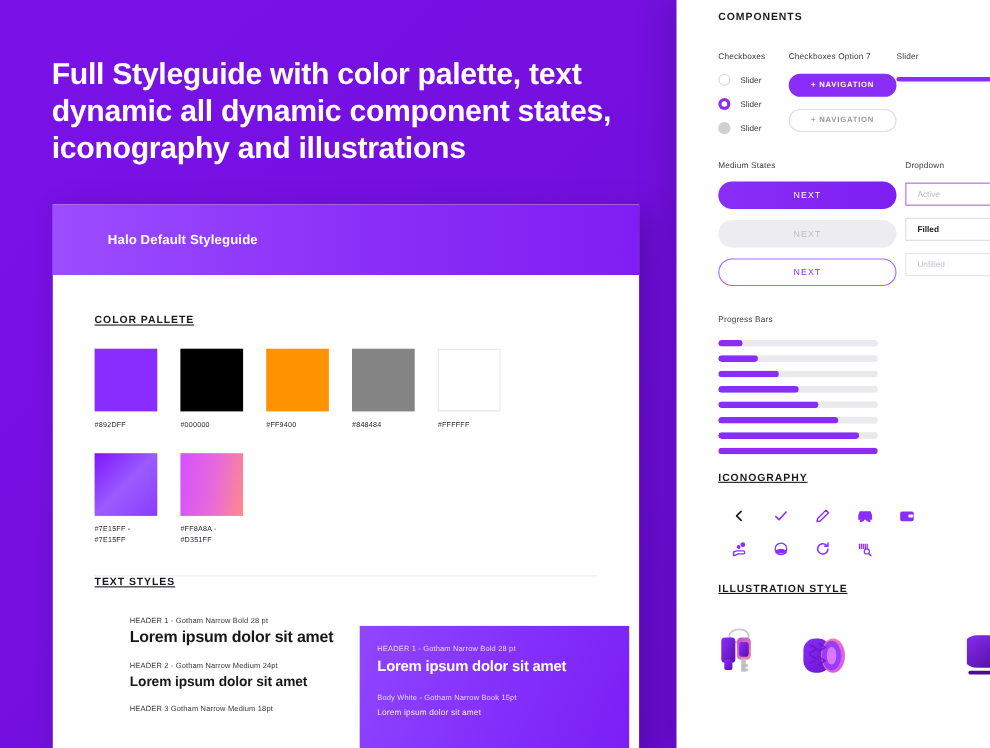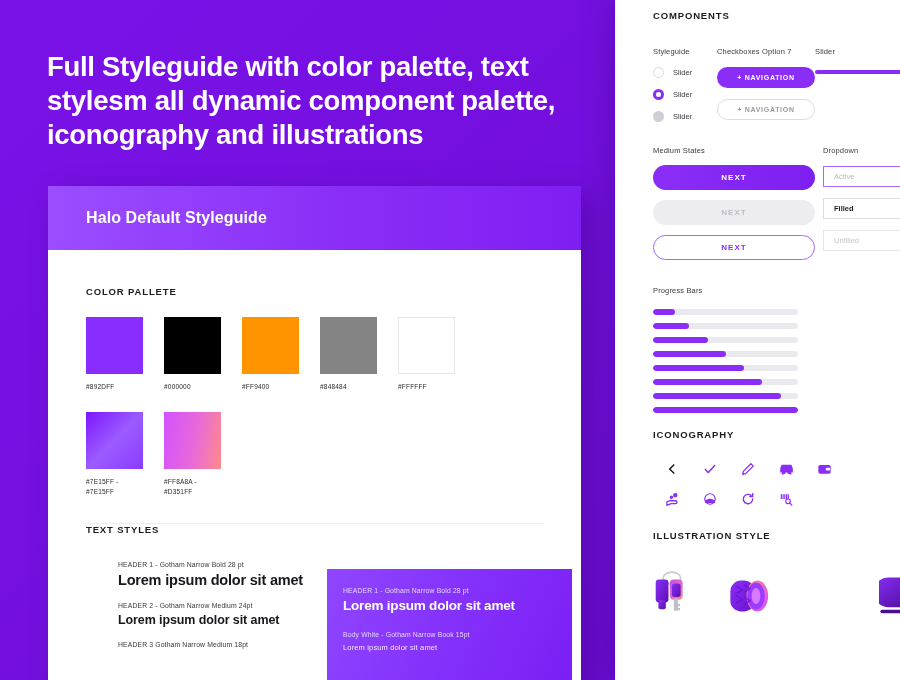--- a/index.html
+++ b/index.html
@@ -29,28 +29,28 @@
     background: #ffffff;
     box-shadow: 10px 8px 26px rgba(40,0,90,0.30);
     overflow: hidden;
   }
   .sg-header {
     height: 64px; width: 100%;
     background: linear-gradient(90deg, #9b4dff 0%, #8a2ef7 55%, #7f1ef2 100%);
     display: flex; align-items: center;
   }
   .sg-header-title {
-    color: #ffffff; font-size: 16px; font-weight: 700;
-    padding-left: 38px; letter-spacing: 0.1px;
+    color: #ffffff; font-size: 12px; font-weight: 700;
+    padding-left: 50px; letter-spacing: 0.1px;
   }
   .sg-body { padding: 36px 38px 0 38px; }
 
   .section-label {
     font-size: 9.5px; font-weight: 700; color: #1b1b1f;
-    letter-spacing: 0.85px; text-transform: uppercase;
+    letter-spacing: 0.85px; text-transform: uppercase; text-decoration: underline;
   }
 
   .swatch-row { display: flex; gap: 21px; margin-top: 20px; }
   .swatch-cell { width: 57px; }
   .swatch {
     width: 57px; height: 57px;
   }
   .swatch.bordered { border: 1px solid #e6e6ea; }
   .swatch-code {
     margin-top: 8px; font-size: 6.5px; color: #2a2a30;
@@ -125,21 +125,21 @@
 
   .slider-track {
     margin-top: 14px; height: 4px; border-radius: 2px;
     background: #8a2ef7; width: 120px;
   }
 
   .btn-states { margin-top: 10px; }
   .big-btn {
     width: 162px; height: 25px; border-radius: 13px;
     display: flex; align-items: center; justify-content: center;
-    font-size: 8px; font-weight: 700; letter-spacing: 1px;
+    font-size: 8px; font-weight: 400; letter-spacing: 1px;
     margin-top: 10px;
   }
   .big-btn.primary { background: linear-gradient(90deg,#8a2ef7,#7d1ff0); color:#ffffff; }
   .big-btn.disabled { background: #ededf1; color: #bcbcc4; }
   .big-btn.ghost { background: #ffffff; color: #8a2ef7; border: 1.2px solid #a866ff; }
 
   .dd-field {
     width: 92px; height: 21px; margin-top: 11px;
     display: flex; align-items: center; padding-left: 10px;
     font-size: 7.5px; background: #ffffff;
@@ -165,21 +165,21 @@
   .illus-row { margin-top: 18px; display: flex; align-items: flex-end; gap: 38px; }
 
   .block { }
 </style>
 </head>
 <body>
 
 <div class="stage">
 
   <div class="left-panel">
-    <div class="hero-title">Full Styleguide with color palette, text stylesm all dynamic component palette, iconography and illustrations</div>
+    <div class="hero-title">Full Styleguide with color palette, text dynamic all dynamic component states, iconography and illustrations</div>
   </div>
 
   <div class="sg-card">
     <div class="sg-header">
       <div class="sg-header-title">Halo Default Styleguide</div>
     </div>
     <div class="sg-body">
 
       <div class="section-label">COLOR PALLETE</div>
 
@@ -243,21 +243,21 @@
         </div>
       </div>
     </div>
   </div>
 
   <div class="right-panel">
     <div class="rp-title">COMPONENTS</div>
 
     <div class="cols">
       <div class="col-a">
-        <div class="field-label">Styleguide</div>
+        <div class="field-label">Checkboxes</div>
         <div id="radio-list">
             <div class="radio-item">
               <span class="radio empty"></span>
               <span class="radio-text">Slider</span>
             </div>
             <div class="radio-item">
               <span class="radio checked"></span>
               <span class="radio-text">Slider</span>
             </div>
             <div class="radio-item">

